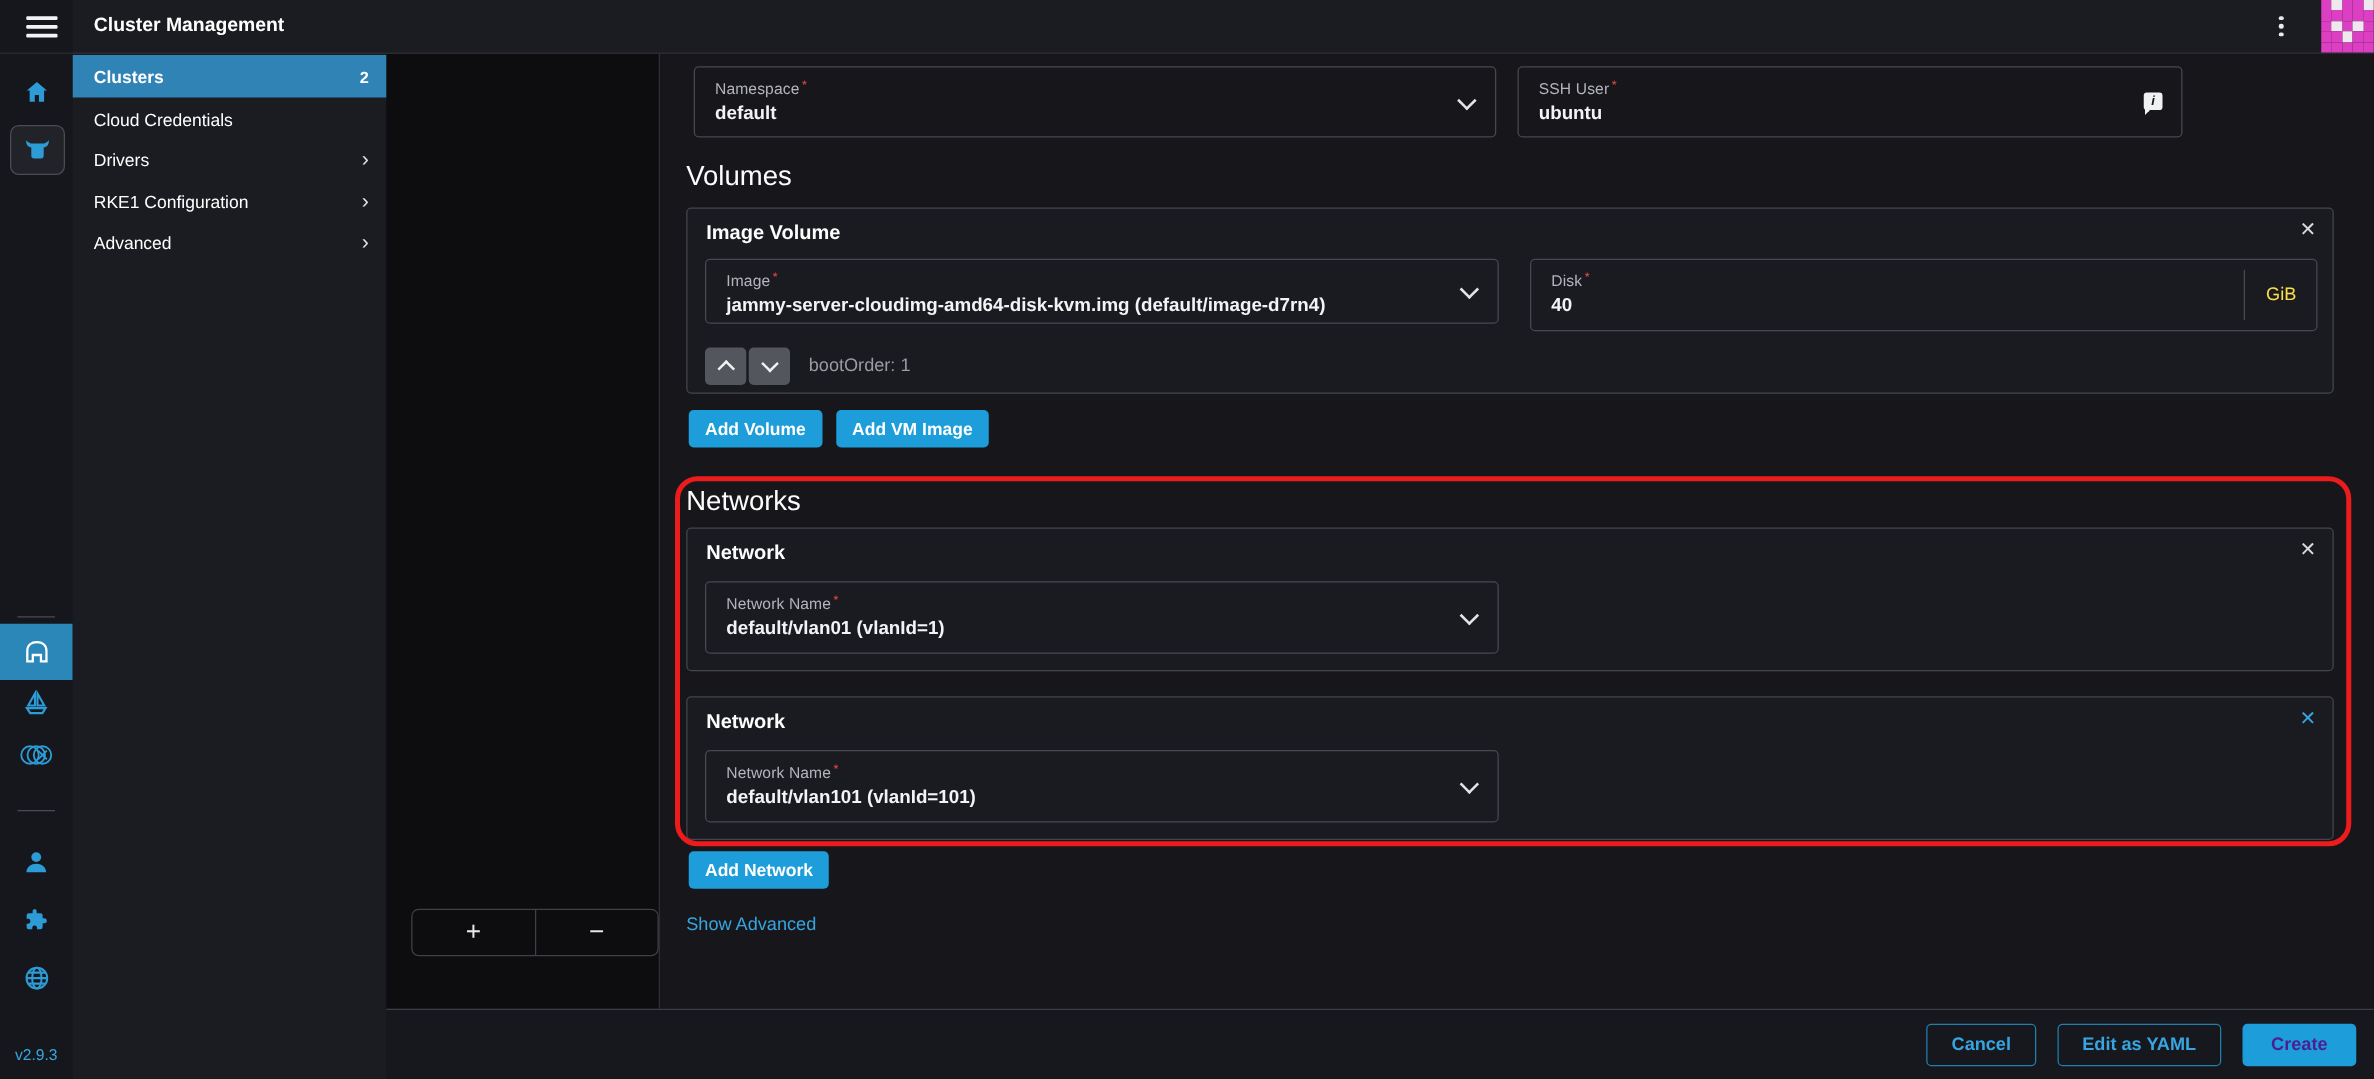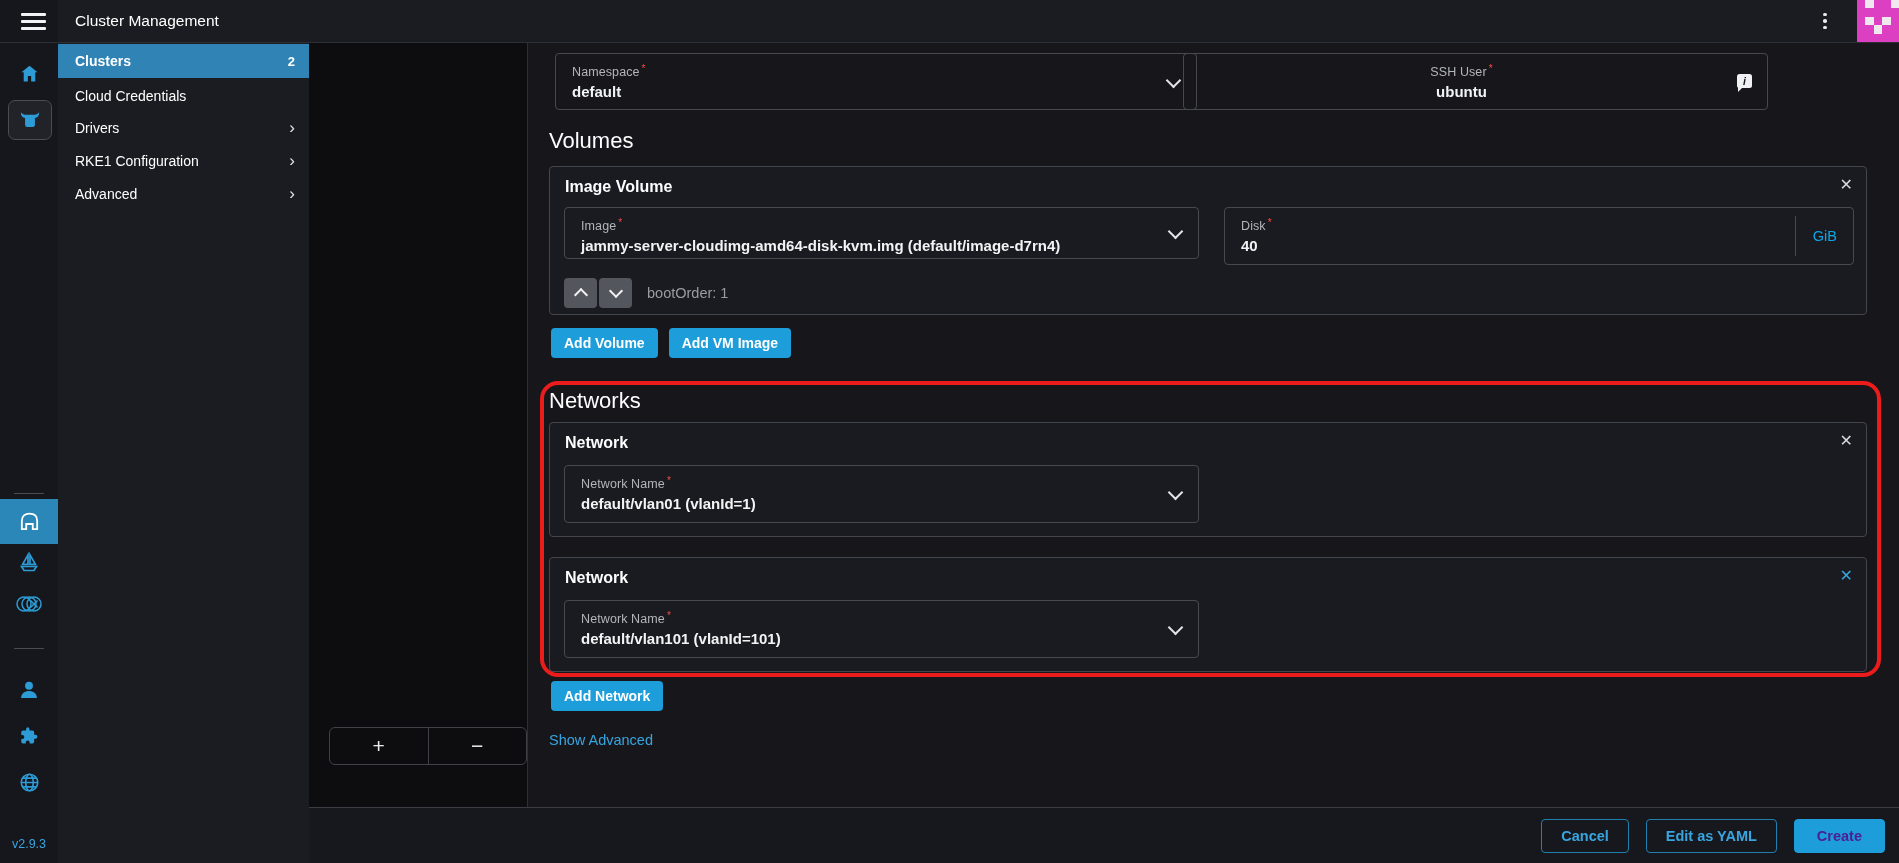--- a/index.html
+++ b/index.html
@@ -6,21 +6,21 @@
     background:#17171b;font-family:"Liberation Sans",sans-serif;
     -webkit-font-smoothing:antialiased;color:#f1f2f4;}
   
   .header{position:absolute;left:0;top:0;right:0;height:42px;background:#1b1c21;
     border-bottom:1px solid #2e2f36;z-index:20;}
   .header::before{content:"";position:absolute;left:0;top:0;width:58px;height:42px;background:#16171c;}
   .hamburger{position:absolute;left:21px;top:13px;width:25px;height:17px;display:flex;
     flex-direction:column;justify-content:space-between;cursor:pointer;}
   .hamburger span{display:block;height:3px;background:#f2f3f5;border-radius:1px;}
   .header-title{position:absolute;left:75px;top:0;height:42px;display:flex;align-items:center;
-    font-size:15.5px;font-weight:400;color:#fff;text-align:right;}
+    font-size:15.5px;font-weight:700;color:#fff;text-align:right;}
   .kebab{position:absolute;right:62px;top:9px;width:24px;height:24px;display:flex;flex-direction:column;
     align-items:center;justify-content:center;gap:3px;cursor:pointer;}
   .kebab i{width:3.5px;height:3.5px;border-radius:50%;background:#e9eaec;}
   .avatar{position:absolute;right:0;top:0;width:42px;height:42px;display:grid;
     grid-template-columns:repeat(5,1fr);grid-template-rows:repeat(5,1fr);cursor:pointer;}
   
   .rail{position:absolute;left:0;top:42px;width:58px;bottom:0;background:#16171c;z-index:15;}
   .rail .icn{position:absolute;left:0;width:58px;display:flex;align-items:center;justify-content:center;cursor:pointer;}
   .rail .divider{position:absolute;left:14px;width:30px;height:1px;background:#4a4c55;}
   .cow-tile{position:absolute;left:8px;top:58px;width:42px;height:38px;border:1px solid #4a4c55;
@@ -53,21 +53,21 @@
   .req{color:#f64a41;font-size:10px;vertical-align:4px;margin-left:2px;}
   .f-value{font-size:15px;font-weight:600;color:#f2f3f5;margin-top:4px;white-space:nowrap;}
   .chev-down{position:absolute;right:17px;top:50%;width:9px;height:9px;margin-top:-7px;
     border-right:2px solid #e3e4e7;border-bottom:2px solid #e3e4e7;transform:rotate(45deg);}
   .sect-h{position:absolute;font-size:22px;font-weight:500;color:#fdfdfe;}
   .gbox{position:absolute;border:1px solid #44464e;border-radius:4px;background:#1a1b20;box-sizing:border-box;}
   .gbox-title{position:absolute;left:15px;top:11px;font-size:16px;font-weight:700;color:#fdfdfe;}
   .gbox-close{position:absolute;right:13px;top:10px;font-size:16px;color:#d8d9dc;cursor:pointer;line-height:1;}
   .gbox-close.blue{color:#38a5e0;}
   .unit-sep{position:absolute;right:57px;top:8px;bottom:8px;width:1px;background:#474951;}
-  .unit{position:absolute;right:16px;top:50%;transform:translateY(-50%);font-size:14.5px;color:#0ea5e9;}
+  .unit{position:absolute;right:16px;top:50%;transform:translateY(-50%);font-size:14.5px;color:#fde047;}
   .info-icon{position:absolute;right:15px;top:50%;margin-top:-8px;width:15px;height:14px;
     background:#f0f1f3;border-radius:2.5px;cursor:pointer;}
   .info-icon::before{content:"i";position:absolute;left:0;right:0;top:0;bottom:0;display:flex;
     align-items:center;justify-content:center;color:#17171b;font-size:10.5px;font-weight:700;font-style:italic;}
   .info-icon::after{content:"";position:absolute;left:1px;bottom:-4px;
     border:3px solid transparent;border-top-color:#f0f1f3;border-left-color:#f0f1f3;}
   .boot-row{position:absolute;left:14px;top:111px;display:flex;align-items:center;}
   .boot-btn{width:33px;height:30px;background:#54565d;border-radius:4px;margin-right:2px;
     position:relative;cursor:pointer;}
   .boot-btn i{position:absolute;left:50%;top:50%;width:8px;height:8px;
@@ -220,21 +220,21 @@
   </div>
 </div>
 
 <div class="form">
 
   <div class="field" style="left:27px;top:11px;width:642px;height:57px;">
     <div class="f-label"><span>Namespace</span><span class="req">*</span></div>
     <div class="f-value">default</div>
     <i class="chev-down"></i>
   </div>
-  <div class="field" style="left:655px;top:11px;width:585px;height:57px;padding-right:44px;text-align:center;">
+  <div class="field" style="left:686px;top:11px;width:532px;height:57px;padding-right:44px;">
     <div class="f-label"><span>SSH User</span><span class="req">*</span></div>
     <div class="f-value">ubuntu</div>
     <span class="info-icon"></span>
   </div>
 
   <div class="sect-h" style="left:21px;top:86px;">Volumes</div>
 
   <div class="gbox" style="left:21px;top:124px;width:1318px;height:149px;">
     <div class="gbox-title">Image Volume</div>
     <div class="gbox-close">✕</div>

